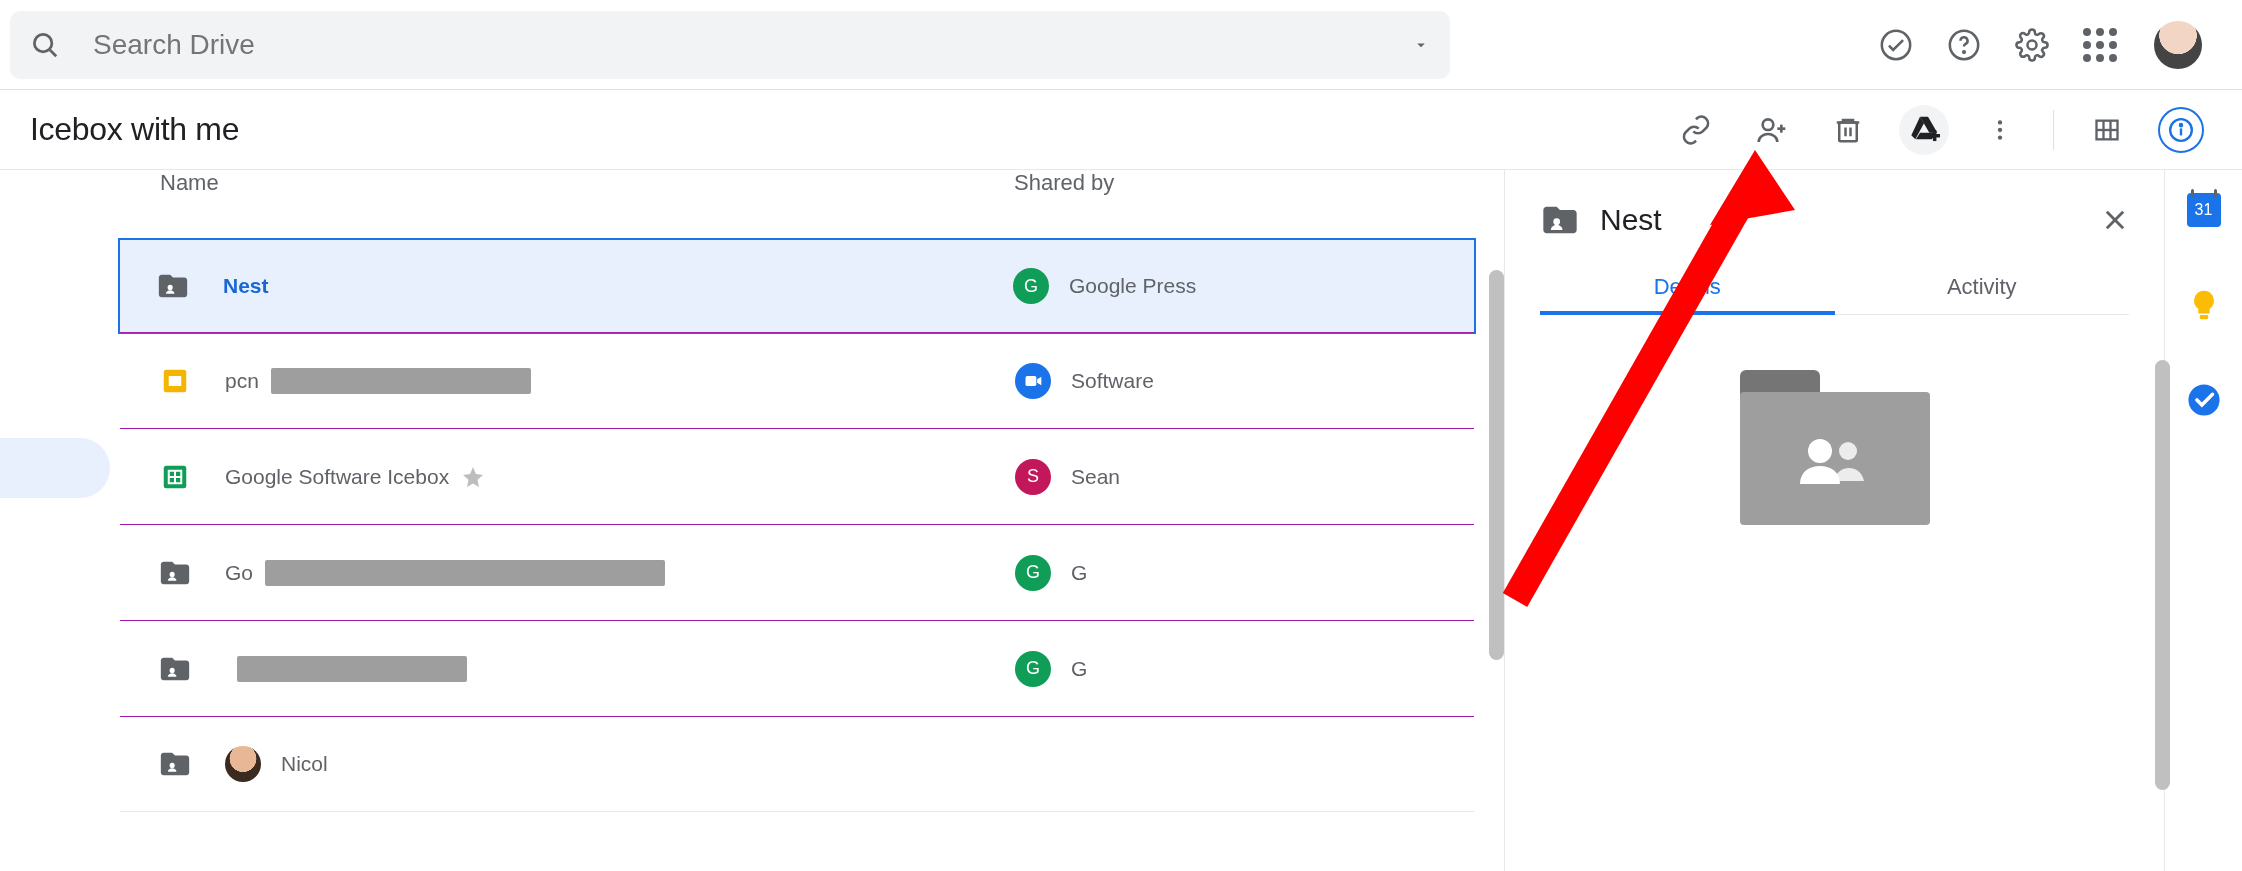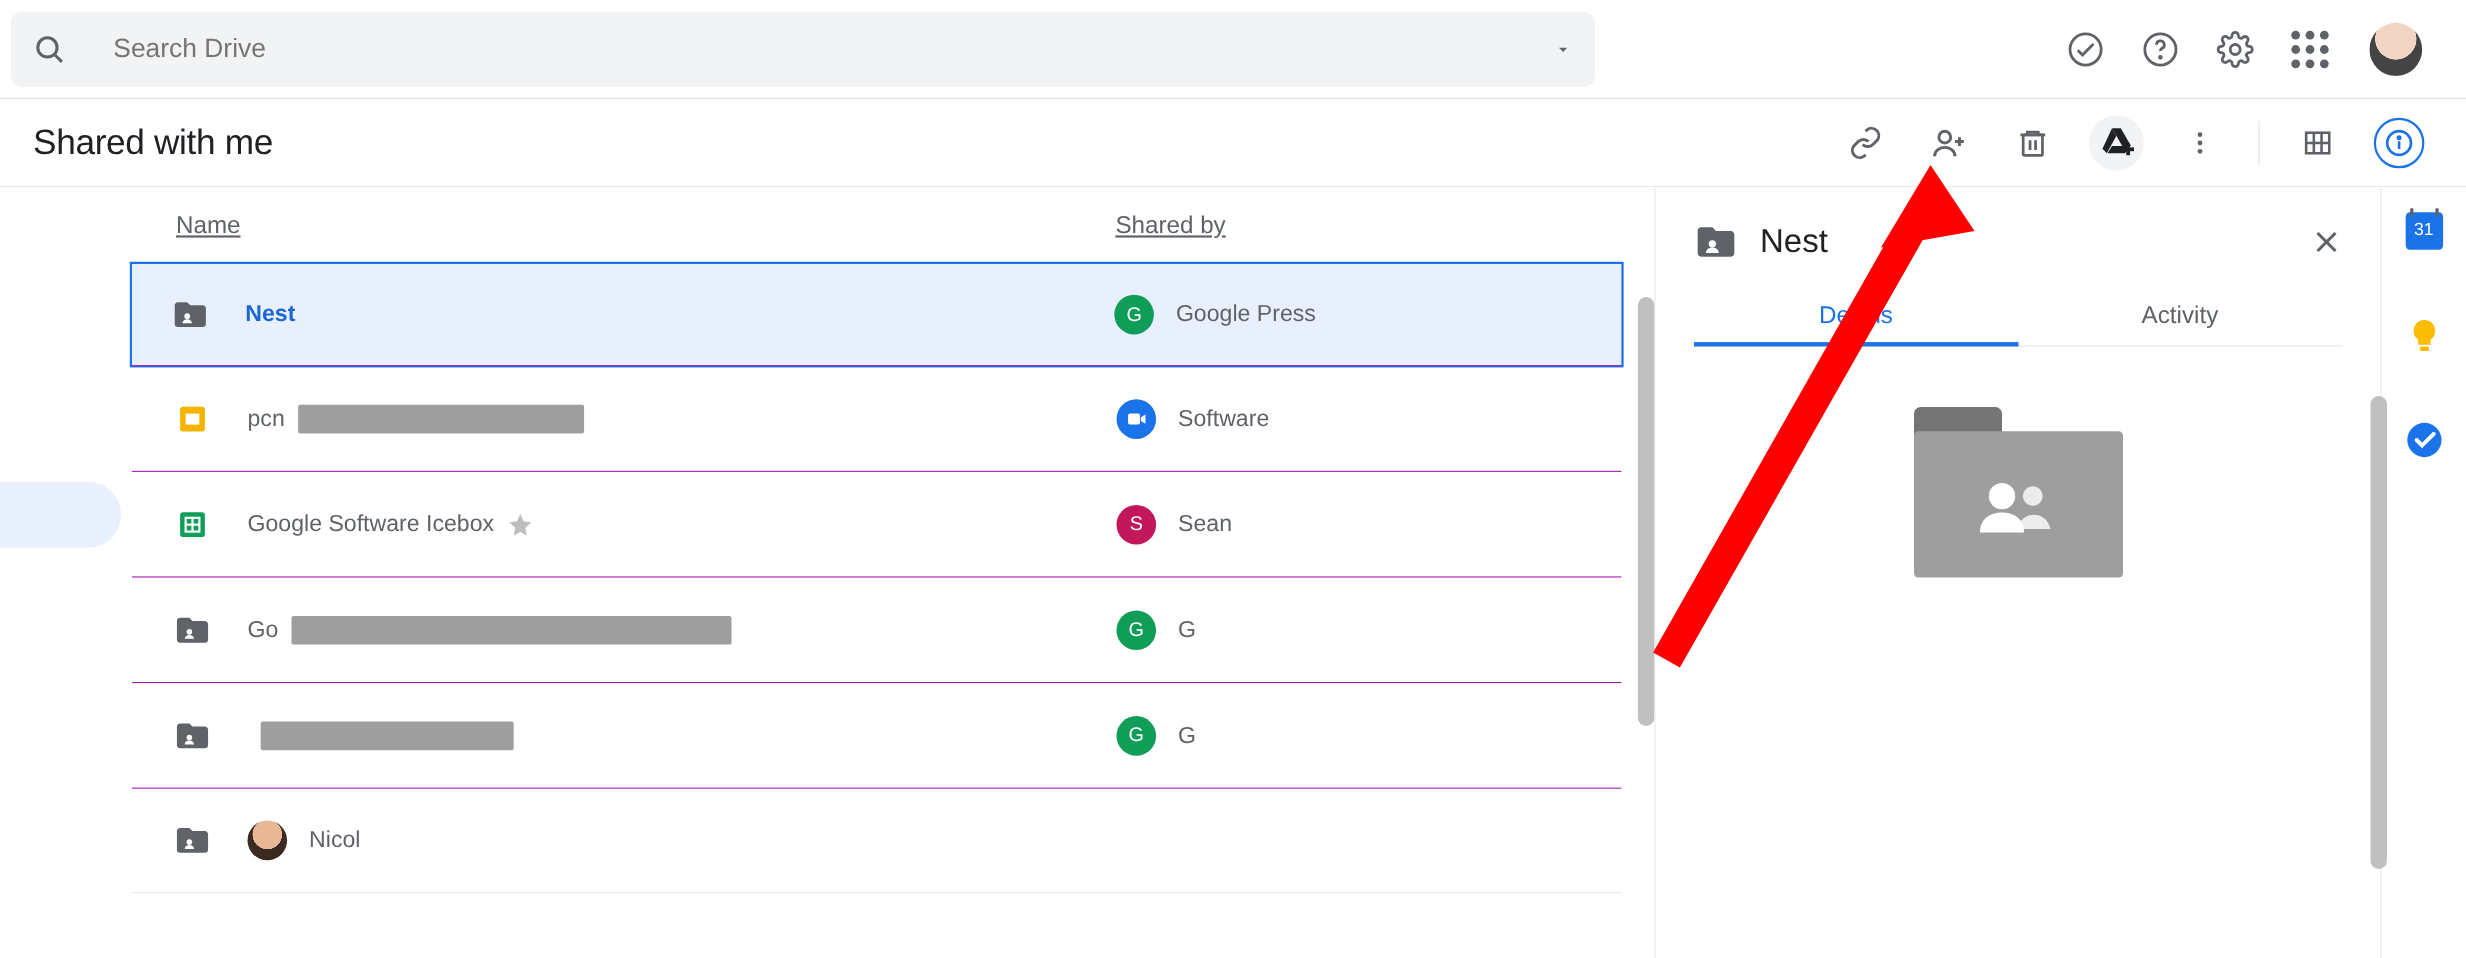--- a/index.html
+++ b/index.html
@@ -1,42 +1,42 @@
 <!DOCTYPE html>
 <html><head>
 <meta charset="utf-8">
 <style>
   * { box-sizing: border-box; margin: 0; padding: 0; }
   html, body { width: 2242px; height: 871px; font-family: 'Google Sans', Arial, sans-serif; color: #3c4043; background:#fff; overflow:hidden;}
   
   .topbar { display:flex; align-items:center; height:90px; padding:15px 30px 15px 10px; border-bottom:1px solid #e0e0e0; }
   .searchbox { background:#f1f3f4; border-radius:10px; height:68px; display:flex; align-items:center; width:1440px; padding:0 20px; position:relative;}
   .searchbox .sicon { color:#5f6368; }
-  .searchbox input { border:none; background:transparent; font-size:24px; margin-left:43px; flex:1; color:#5f6368; outline:none;}
+  .searchbox input { border:none; background:transparent; font-size:28px; margin-left:33px; flex:1; color:#5f6368; outline:none;}
   .searchbox .caret { color:#5f6368; margin-left:auto;}
   .topbar .spacer { flex:1; }
   .top-icon { width:48px; height:48px; display:flex; align-items:center; justify-content:center; color:#5f6368; border-radius:50%; margin:0 10px; cursor:pointer;}
   .avatar-img { width:48px; height:48px; border-radius:50%; background: radial-gradient(circle at 50% 30%, #f2d5c4 45%, transparent 46%), #444; }
   
   .apps-grid { display:grid; grid-template-columns:repeat(3,8px); grid-template-rows:repeat(3,8px); gap:5px;}
   .apps-grid span{ width:8px; height:8px; background:#5f6368; border-radius:50%;}
   
   .actionbar { display:flex; align-items:center; height:80px; padding:0 25px 0 30px; border-bottom:1px solid #e8e8e8;}
   .page-title { font-size:32px; color:#202124; font-weight:400; letter-spacing:-0.3px;}
   .actionbar .spacer { flex:1;}
   .act-icon { width:50px; height:50px; display:flex; align-items:center; justify-content:center; color:#5f6368; border-radius:50%; margin:0 13px; cursor:pointer;}
   .act-icon.hover { background:#f1f3f4;}
   .vdivider{ width:1px; height:40px; background:#e0e0e0; margin:0 15px;}
   .info-active{ border:2.5px solid #1a73e8; color:#1a73e8 !important;}
   
   .main { display:flex; height:calc(100% - 170px); }
   .leftgutter{ width:120px; flex-shrink:0; position:relative;}
   .leftgutter .nav-pill{ position:absolute; top:268px; left:0; width:110px; height:60px; background:#e8f0fe; border-radius:0 30px 30px 0;}
   .filelist { flex:1; position:relative; padding-right:30px;}
-  .headerrow{ display:flex; height:70px; align-items:center; font-size:22px; color:#5f6368; font-weight:500; padding-left:40px;text-decoration:underline;}
+  .headerrow{ display:flex; height:70px; font-size:22px; color:#5f6368; font-weight:500; padding-left:40px;}
   .col-name{ width:854px;}
   .col-shared{ flex:1;}
   .row{ display:flex; align-items:center; height:96px; border-top:1px solid #a21caf; padding-left:35px; cursor:pointer;}
   .row:last-child{ border-bottom:1px solid #e8e8e8;}
   .row .ficon{ width:40px; height:40px; display:flex; align-items:center; justify-content:center; margin-right:30px;}
   .row .fname-wrap{ width:790px; display:flex; align-items:center; gap:12px;}
   .row .fname{ font-size:21px; color:#5f6368;}
   .row .fname.sel{ color:#1967d2; font-weight:600;}
   .redact{ background:#9e9e9e; height:26px; border-radius:2px; display:inline-block;}
   .sharedcell{ display:flex; align-items:center; gap:20px; font-size:21px; color:#5f6368;}
@@ -115,21 +115,21 @@
         <span></span>
         <span></span>
       </div>
   </div>
   <div class="top-icon" style="margin-left:20px;">
     <div class="avatar-img"></div>
   </div>
 </div>
 
 <div class="actionbar">
-  <div class="page-title">Shared with me</div>
+  <div class="page-title">Icebox with me</div>
   <div class="spacer"></div>
   <div class="act-icon">
     <svg width="32" height="32" viewBox="0 0 24 24" fill="none" stroke="currentColor" stroke-width="2">
         <path d="M10 13a5 5 0 0 0 7 0l3-3a5 5 0 0 0-7-7l-1 1"></path>
         <path d="M14 11a5 5 0 0 0-7 0l-3 3a5 5 0 0 0 7 7l1-1"></path>
       </svg>
   </div>
   <div class="act-icon">
     <svg width="32" height="32" viewBox="0 0 24 24" fill="none" stroke="currentColor" stroke-width="2">
         <circle cx="9" cy="8" r="4"></circle>

